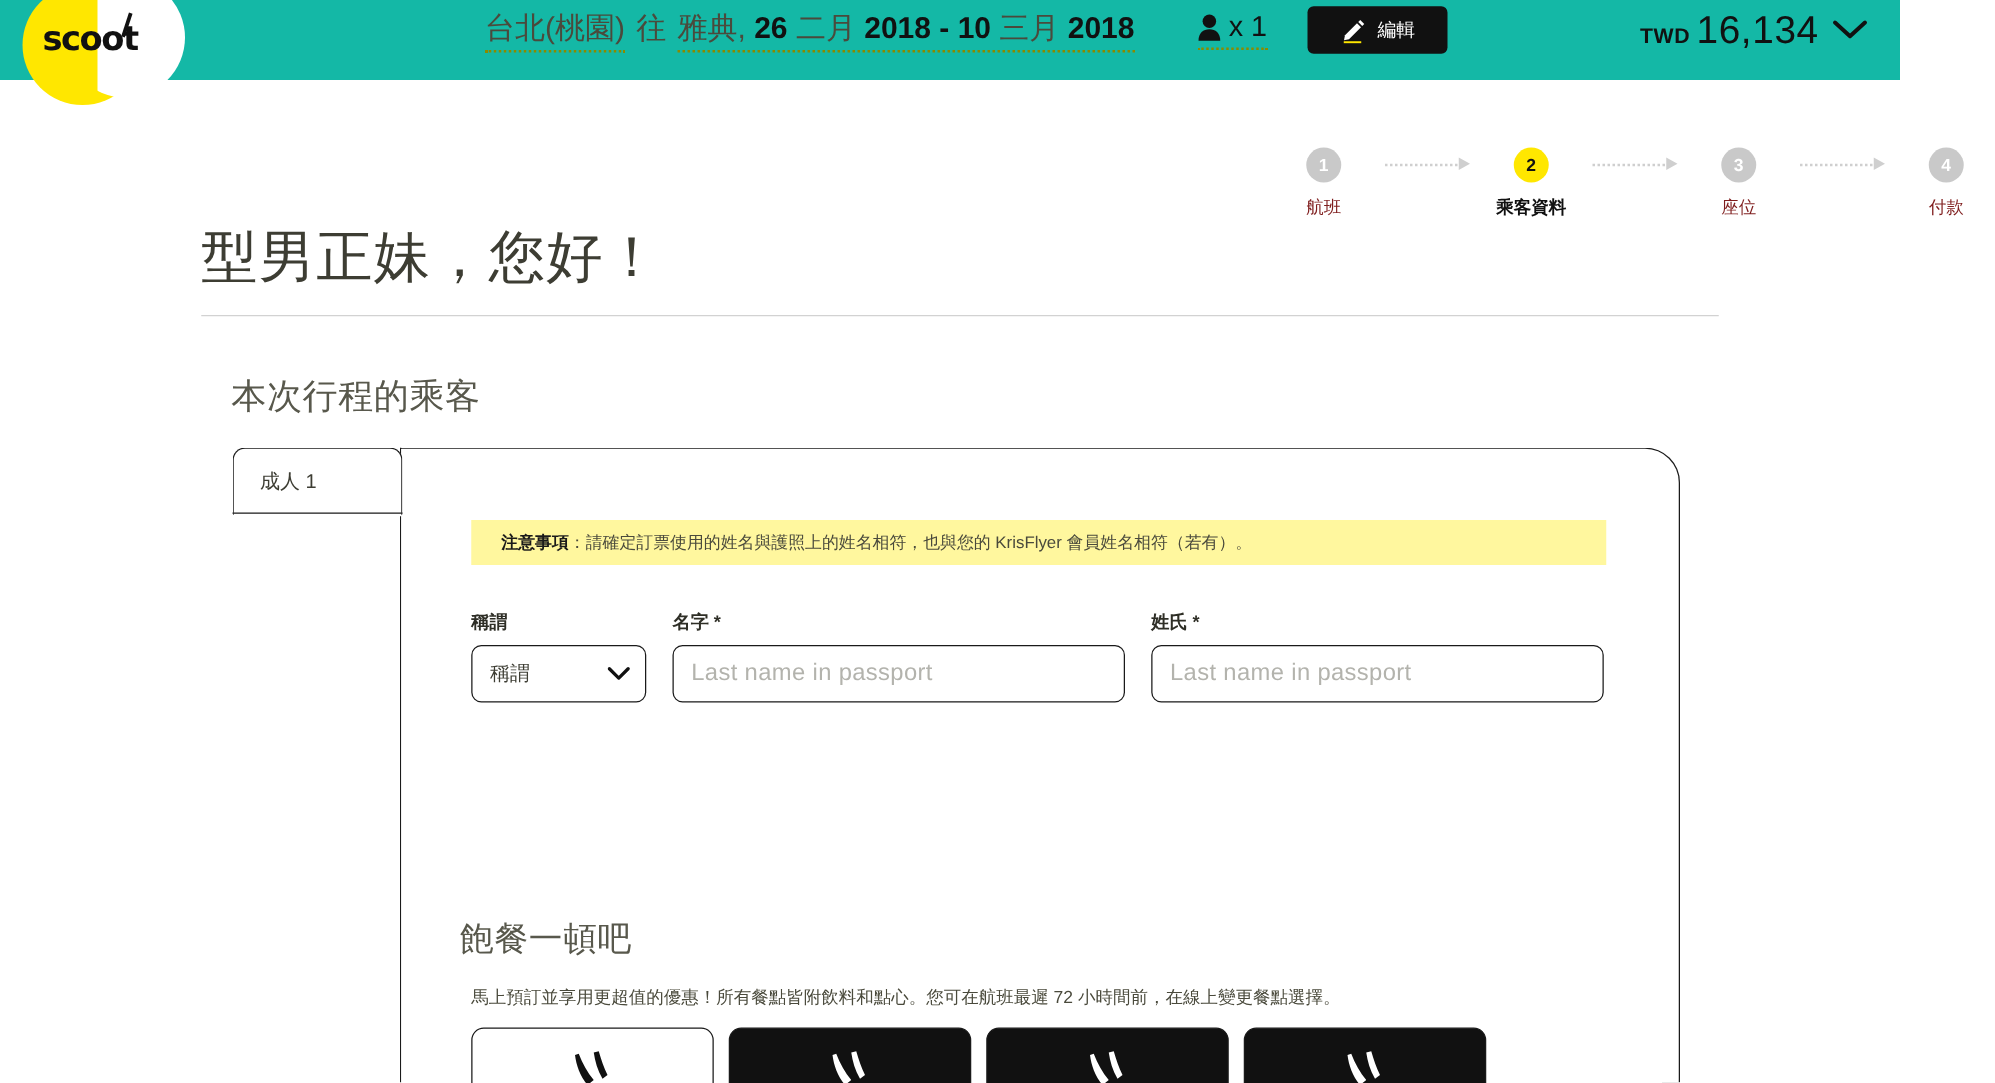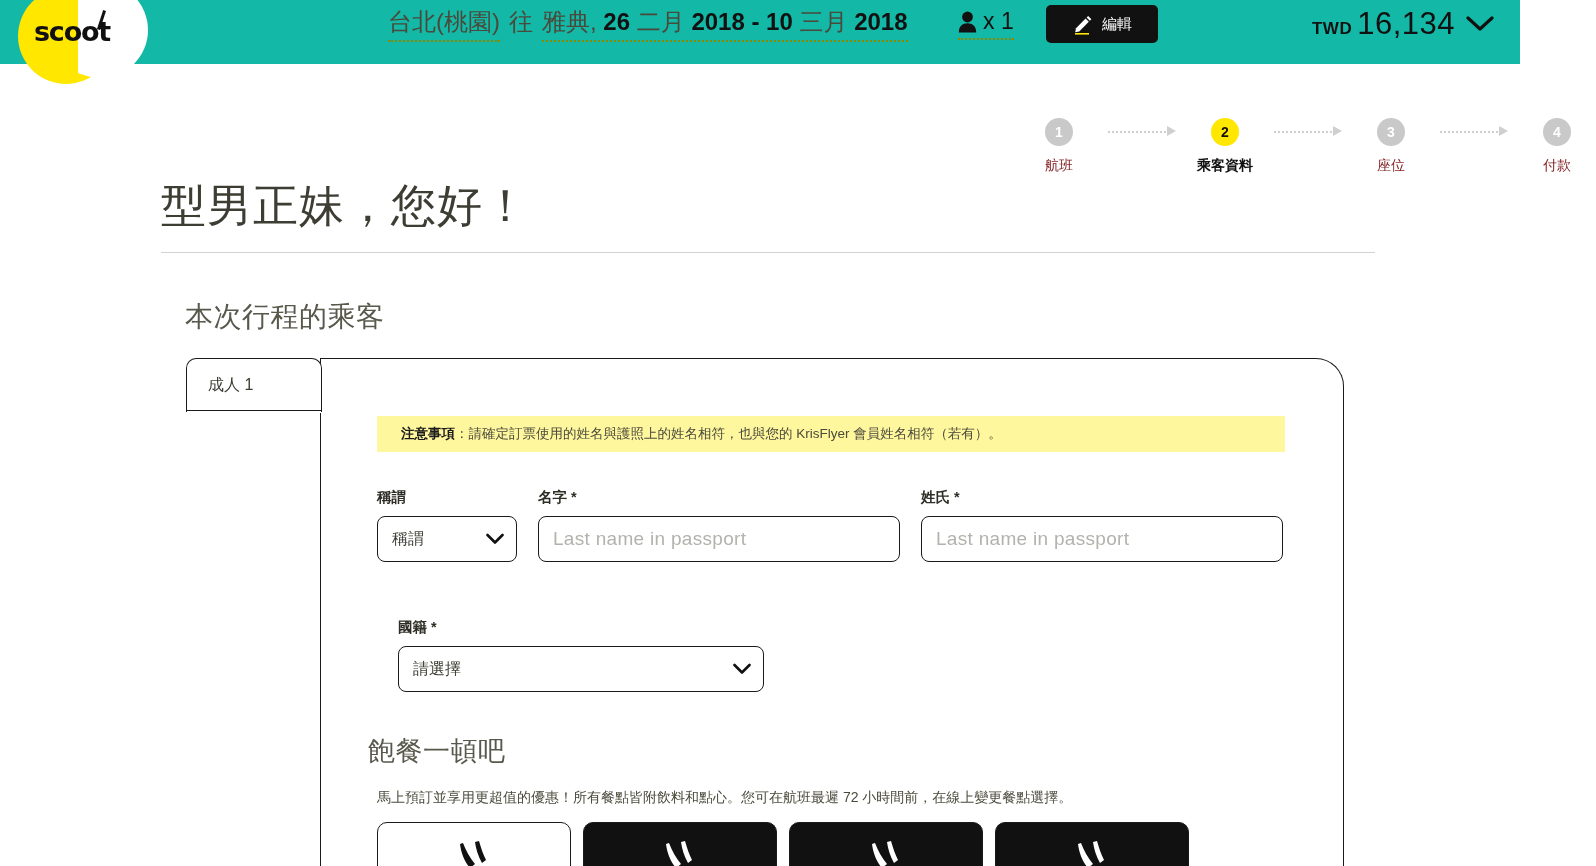--- a/index.html
+++ b/index.html
@@ -432,29 +432,20 @@
     <div style="margin-left:21px">
       <div class="fld-label">姓氏 *</div>
       <div class="txt" style="width:362px">
         <span>Last name in passport</span>
       </div>
     </div>
   </div>
 
   <div class="row" style="margin-top:56px">
 
-    <div style="margin-left:21px">
-      <div class="fld-label">國籍 *</div>
-      <div class="sel" style="width:366px">
-        <span class="sel-txt">請選擇</span>
-        <svg class="chev" width="18" height="12" viewBox="0 0 18 12">
-          <path d="M1.5 2 L9 9.5 L16.5 2" stroke="#111" stroke-width="2.6" fill="none" stroke-linecap="round" stroke-linejoin="round"></path>
-        </svg>
-      </div>
-    </div>
   </div>
 </div>
 
 <div class="meal-title">飽餐一頓吧</div>
 <div class="meal-desc">馬上預訂並享用更超值的優惠！所有餐點皆附飲料和點心。您可在航班最遲 72 小時間前，在線上變更餐點選擇。</div>
 
 <div class="meal-cards">
   <div class="meal-card selected">
     <svg width="50" height="46" viewBox="0 0 50 46">
       <path d="M14 6 C17 14 21 21 26 27 L21 31 C15 24 12 15 11 7 Z" fill="#111"></path>

